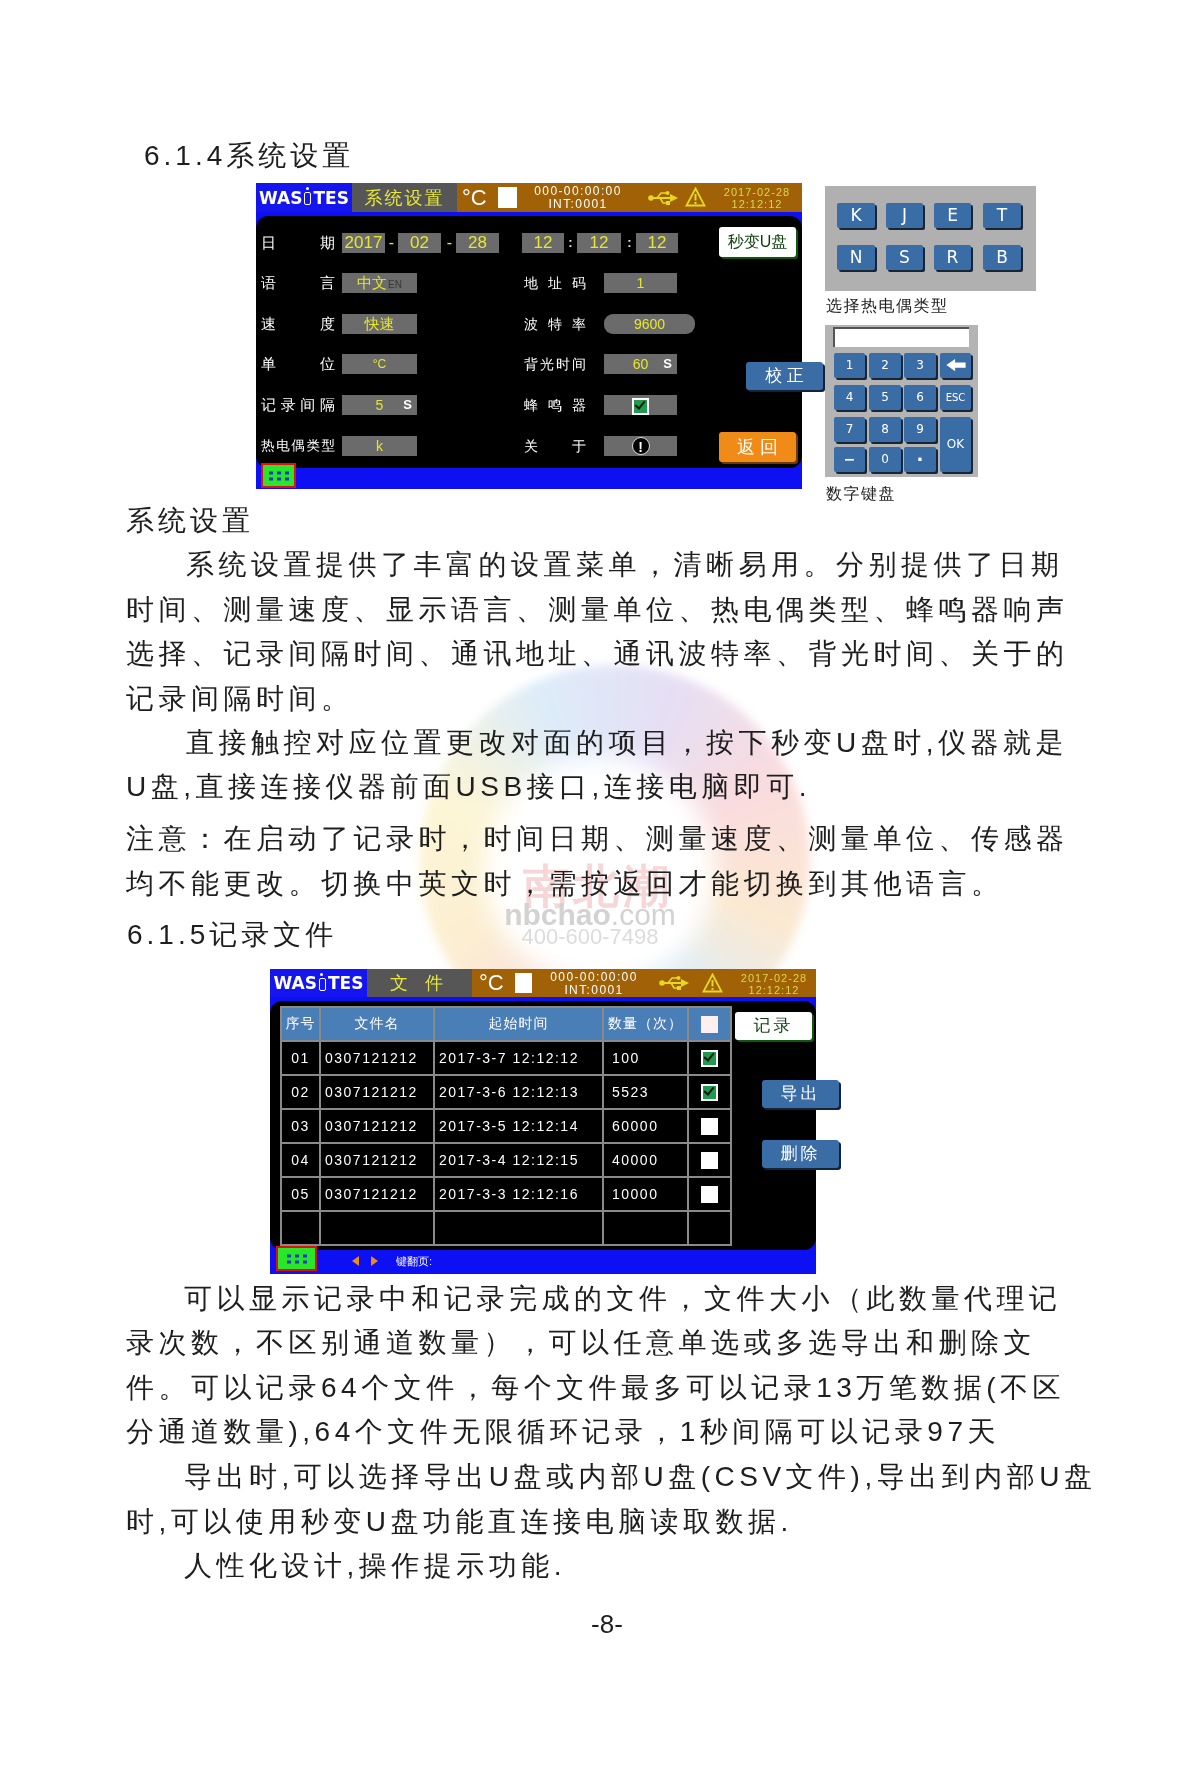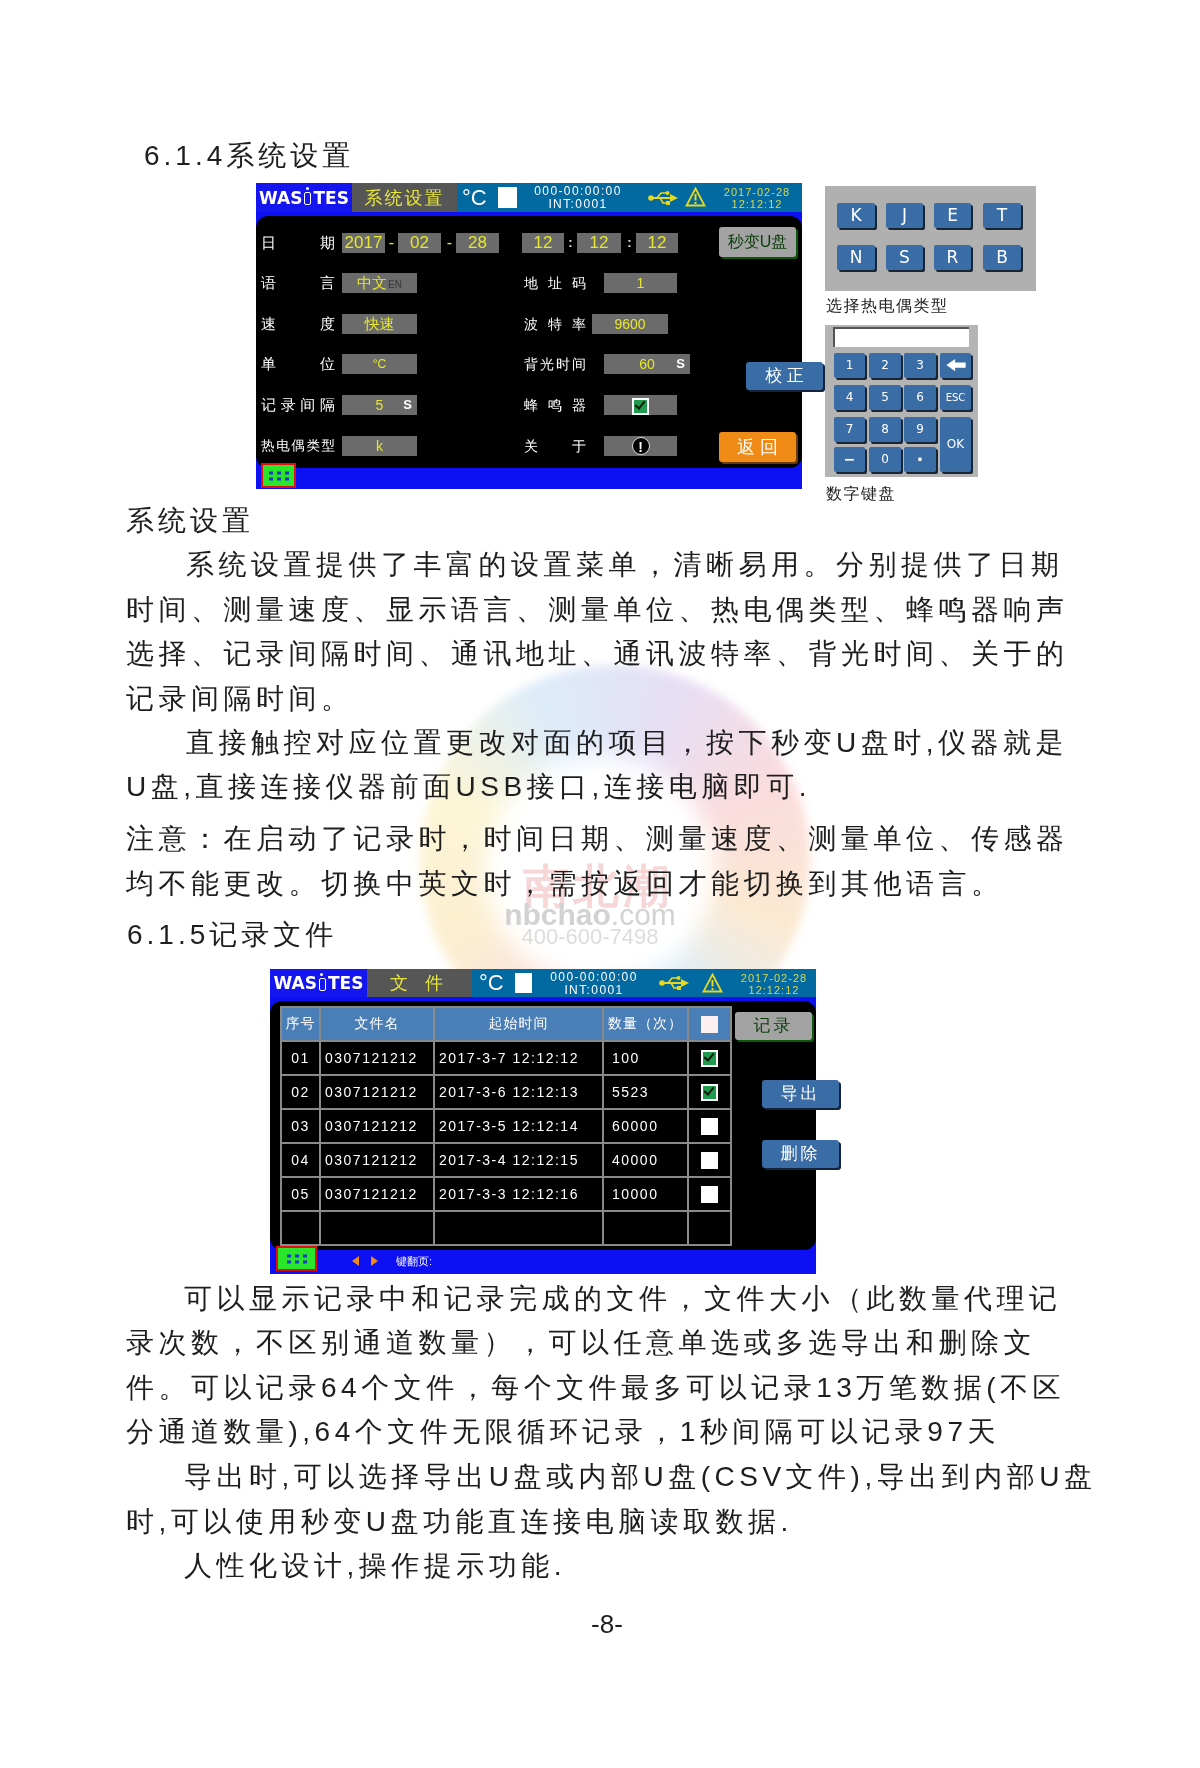--- a/index.html
+++ b/index.html
@@ -16,21 +16,21 @@
 .wm-ring{position:absolute;left:420px;top:665px;width:390px;height:390px;border-radius:50%;
   background:conic-gradient(from 200deg,#f3a0a8,#f7d27a,#f9e58a,#9cc9ef,#b9a2e0,#f19aa0,#f6c07a,#9fd0f2,#f3a0a8);
   opacity:.34;filter:blur(5px);z-index:0;}
 .wm-hole{position:absolute;left:485px;top:755px;width:230px;height:230px;border-radius:50%;background:#fff;filter:blur(12px);z-index:0;}
 .wm-brand{position:absolute;left:478px;top:856px;width:240px;text-align:center;font-size:46px;font-weight:bold;letter-spacing:4px;color:rgba(214,70,70,.22);z-index:1;white-space:nowrap;}
 .wm-site{position:absolute;left:480px;top:898px;width:220px;text-align:center;font-size:30px;line-height:34px;color:#d2d2d2;z-index:1;white-space:nowrap;}
 .wm-site b{font-weight:bold;}
 .wm-phone{position:absolute;left:480px;top:925px;width:220px;text-align:center;font-size:22px;line-height:24px;color:#dcdcdc;z-index:1;white-space:nowrap;}
 
 .scr{position:absolute;background:#0c10f2;z-index:3;font-family:"Liberation Sans",sans-serif;}
-.s-hdr{position:absolute;left:0;top:0;width:100%;background:#0369a1;}
+.s-hdr{position:absolute;left:0;top:0;width:100%;background:#a16207;}
 .s-logo{position:absolute;left:0;top:0;height:100%;background:#1515f0;color:#fff;font-family:"DejaVu Sans",sans-serif;font-weight:bold;font-size:17px;display:flex;align-items:center;justify-content:center;}
 .ig{display:inline-block;width:7px;height:13px;border:1.5px solid #fff;border-radius:2px;margin:0 2px;position:relative;top:1px;}
 .ig::before{content:"";position:absolute;left:0.5px;top:-6px;width:3px;height:3px;background:#fff;border-radius:50%;}
 .s-title{position:absolute;top:0;height:100%;background:#565656;color:#e8e83a;font-size:18px;display:flex;align-items:center;justify-content:center;letter-spacing:2px;white-space:nowrap;}
 .s-unit{position:absolute;top:0;color:#fff;font-size:22px;}
 .s-sq{position:absolute;background:#fff;}
 .s-cnt{position:absolute;top:2px;width:112px;color:#fff;font-size:12px;line-height:12.5px;text-align:center;letter-spacing:1.4px;white-space:nowrap;}
 .s-usb{position:absolute;width:30px;height:16px;}
 .s-warn{position:absolute;width:21px;height:20px;}
 .s-date{position:absolute;top:3px;width:84px;color:#d8d84e;font-size:11px;line-height:12px;text-align:center;letter-spacing:1px;white-space:nowrap;}
@@ -38,21 +38,21 @@
 .lbl{position:absolute;height:20px;color:#fff;font-size:15px;line-height:20px;display:flex;justify-content:space-between;white-space:nowrap;}
 .lbl.r{font-size:14px;}
 .lbl.sm{font-size:13.5px;}
 .fld{position:absolute;height:20px;background:#6b6b6b;color:#e6e630;font-size:14px;line-height:20px;text-align:center;white-space:nowrap;}
 .fld.big{font-size:17px;}
 .sep{position:absolute;height:20px;line-height:20px;width:13px;text-align:center;font-size:16px;color:#e6e630;}
 .sep.w{color:#e0e0e0;font-weight:bold;font-size:13px;}
 .sfx{position:absolute;right:5px;top:0;color:#fff;font-weight:bold;font-size:13px;}
 .alt{font-size:10px;color:#383838;margin-left:1px;}
 .btn{position:absolute;border-radius:3px;text-align:center;white-space:nowrap;}
-.btn-green{background:#a3a3a3;color:#0d3d0d;box-shadow:2px 2px 0 #0a5a0a;}
+.btn-green{background:#ffffff;color:#0d3d0d;box-shadow:2px 2px 0 #0a5a0a;}
 .btn-blue{background:#3a6da6;color:#fff;box-shadow:2px 2px 0 #13233d;margin-left:27px;}
 .btn-orange{background:#f08b17;color:#fff;box-shadow:2px 2px 0 #6b3a06;}
 .cb{display:inline-block;width:17px;height:17px;background:#fff;position:relative;vertical-align:middle;}
 .cb[data-checked="true"]{background:#1f9a4e;border:2px solid #fff;}
 .cb .ck{display:none;}
 .cb[data-checked="true"] .ck{display:block;position:absolute;left:3px;top:-1px;width:6px;height:10px;border:solid #0a1a0a;border-width:0 2.5px 2.5px 0;transform:rotate(40deg);}
 .about-ic{display:inline-block;width:18px;height:18px;border-radius:50%;background:#000;color:#fff;font-weight:bold;font-size:14px;line-height:18px;text-align:center;vertical-align:middle;margin-top:-2px;border:1px solid #ddd;}
 .menu-btn{position:absolute;background:#2ae62a;border:2px solid #e01010;}
 .mi{position:absolute;left:50%;top:50%;width:20px;height:9px;transform:translate(-50%,-50%);
   background:repeating-linear-gradient(90deg,#1838c8 0 4px,transparent 4px 8px) top/100% 3px no-repeat,
@@ -148,34 +148,34 @@
   <div class="lbl" style="left:5px;top:131px;width:74px;">
       <span>速</span>
       <span>度</span>
     </div>
   <div class="fld" style="left:86px;top:131px;width:75px;font-size:15px;">快速</div>
   <div class="lbl r" style="left:268px;top:131px;width:62px;">
       <span>波</span>
       <span>特</span>
       <span>率</span>
     </div>
-  <div class="fld" style="left:336px;top:131px;width:76px;">9600</div>
+  <div class="fld" style="left:348px;top:131px;width:91px;border-radius:9px;">9600</div>
 
   <div class="lbl" style="left:5px;top:171px;width:74px;">
       <span>单</span>
       <span>位</span>
     </div>
   <div class="fld" style="left:86px;top:171px;width:75px;font-size:12px;">°C</div>
   <div class="lbl r" style="left:268px;top:171px;width:62px;">
       <span>背</span>
       <span>光</span>
       <span>时</span>
       <span>间</span>
     </div>
-  <div class="fld" style="left:348px;top:171px;width:86px;"><span>60</span><span class="sfx">S</span></div>
+  <div class="fld" style="left:348px;top:171px;width:73px;"><span>60</span><span class="sfx">S</span></div>
   <div class="btn btn-blue" style="left:463px;top:179px;width:77px;height:28px;font-size:17px;line-height:28px;">校 正</div>
 
   <div class="lbl" style="left:5px;top:212px;width:74px;">
       <span>记</span>
       <span>录</span>
       <span>间</span>
       <span>隔</span>
     </div>
   <div class="fld" style="left:86px;top:212px;width:75px;"><span>5</span><span class="sfx">S</span></div>
   <div class="lbl r" style="left:268px;top:212px;width:62px;">

